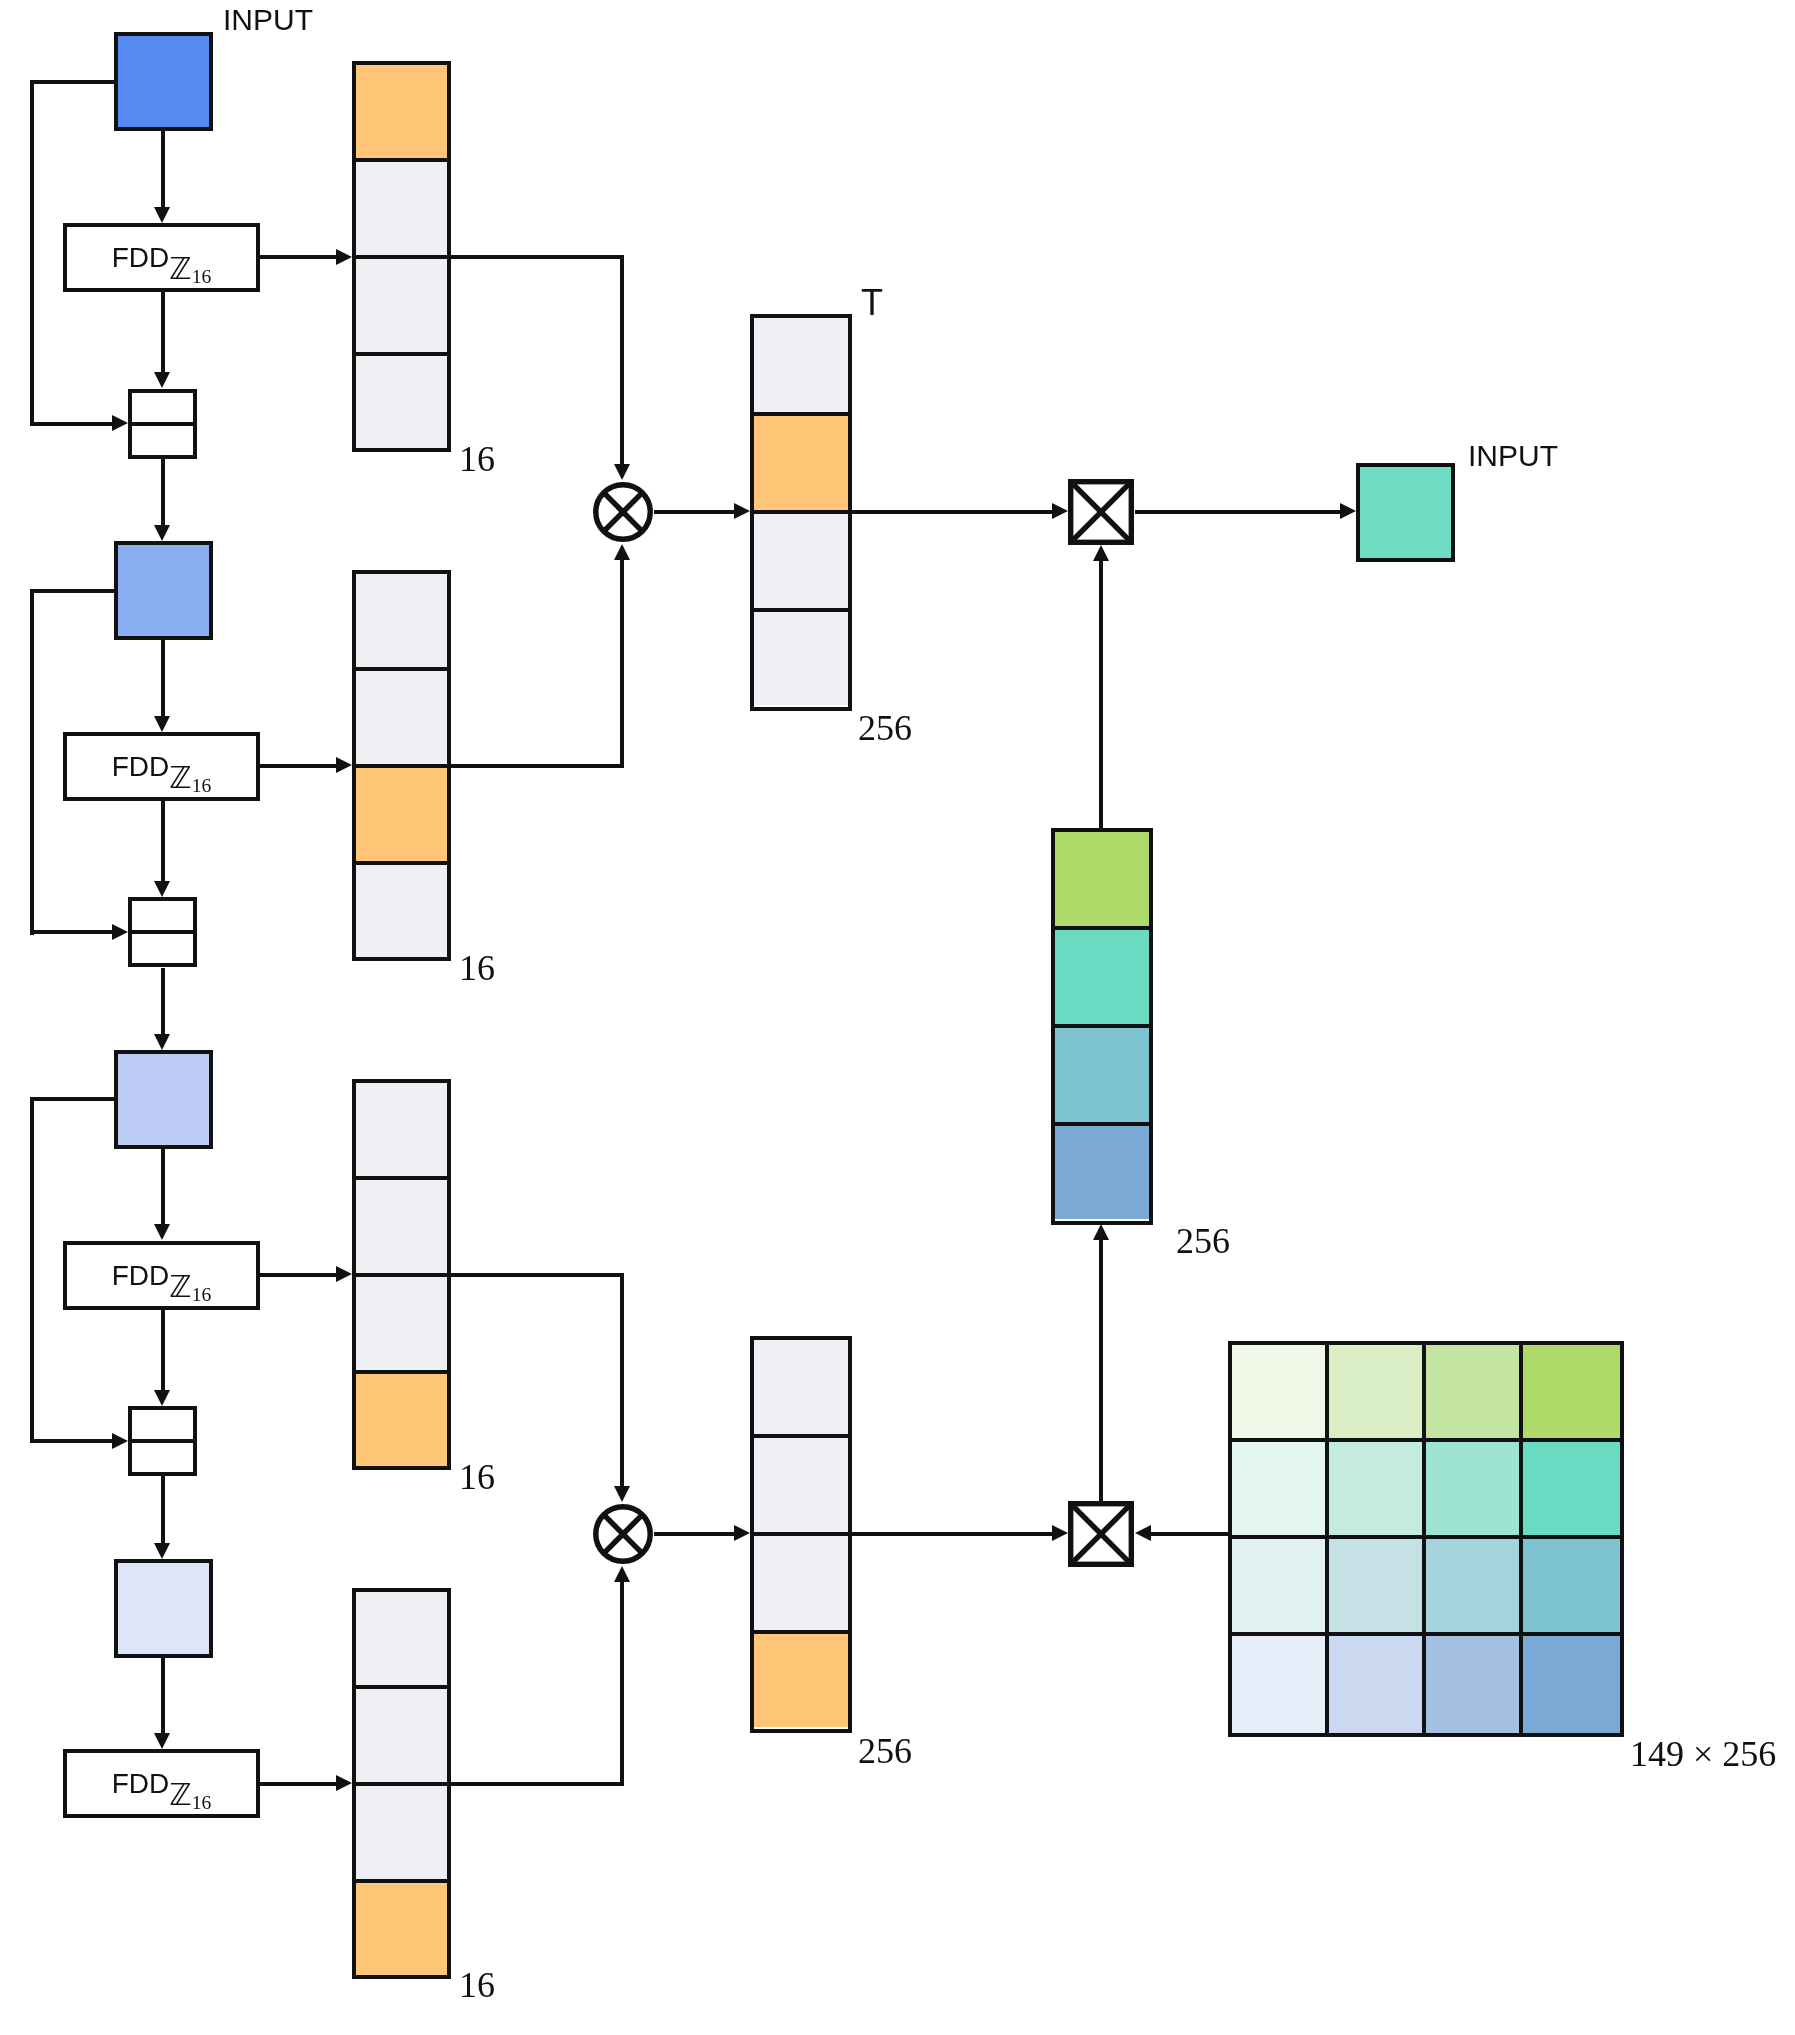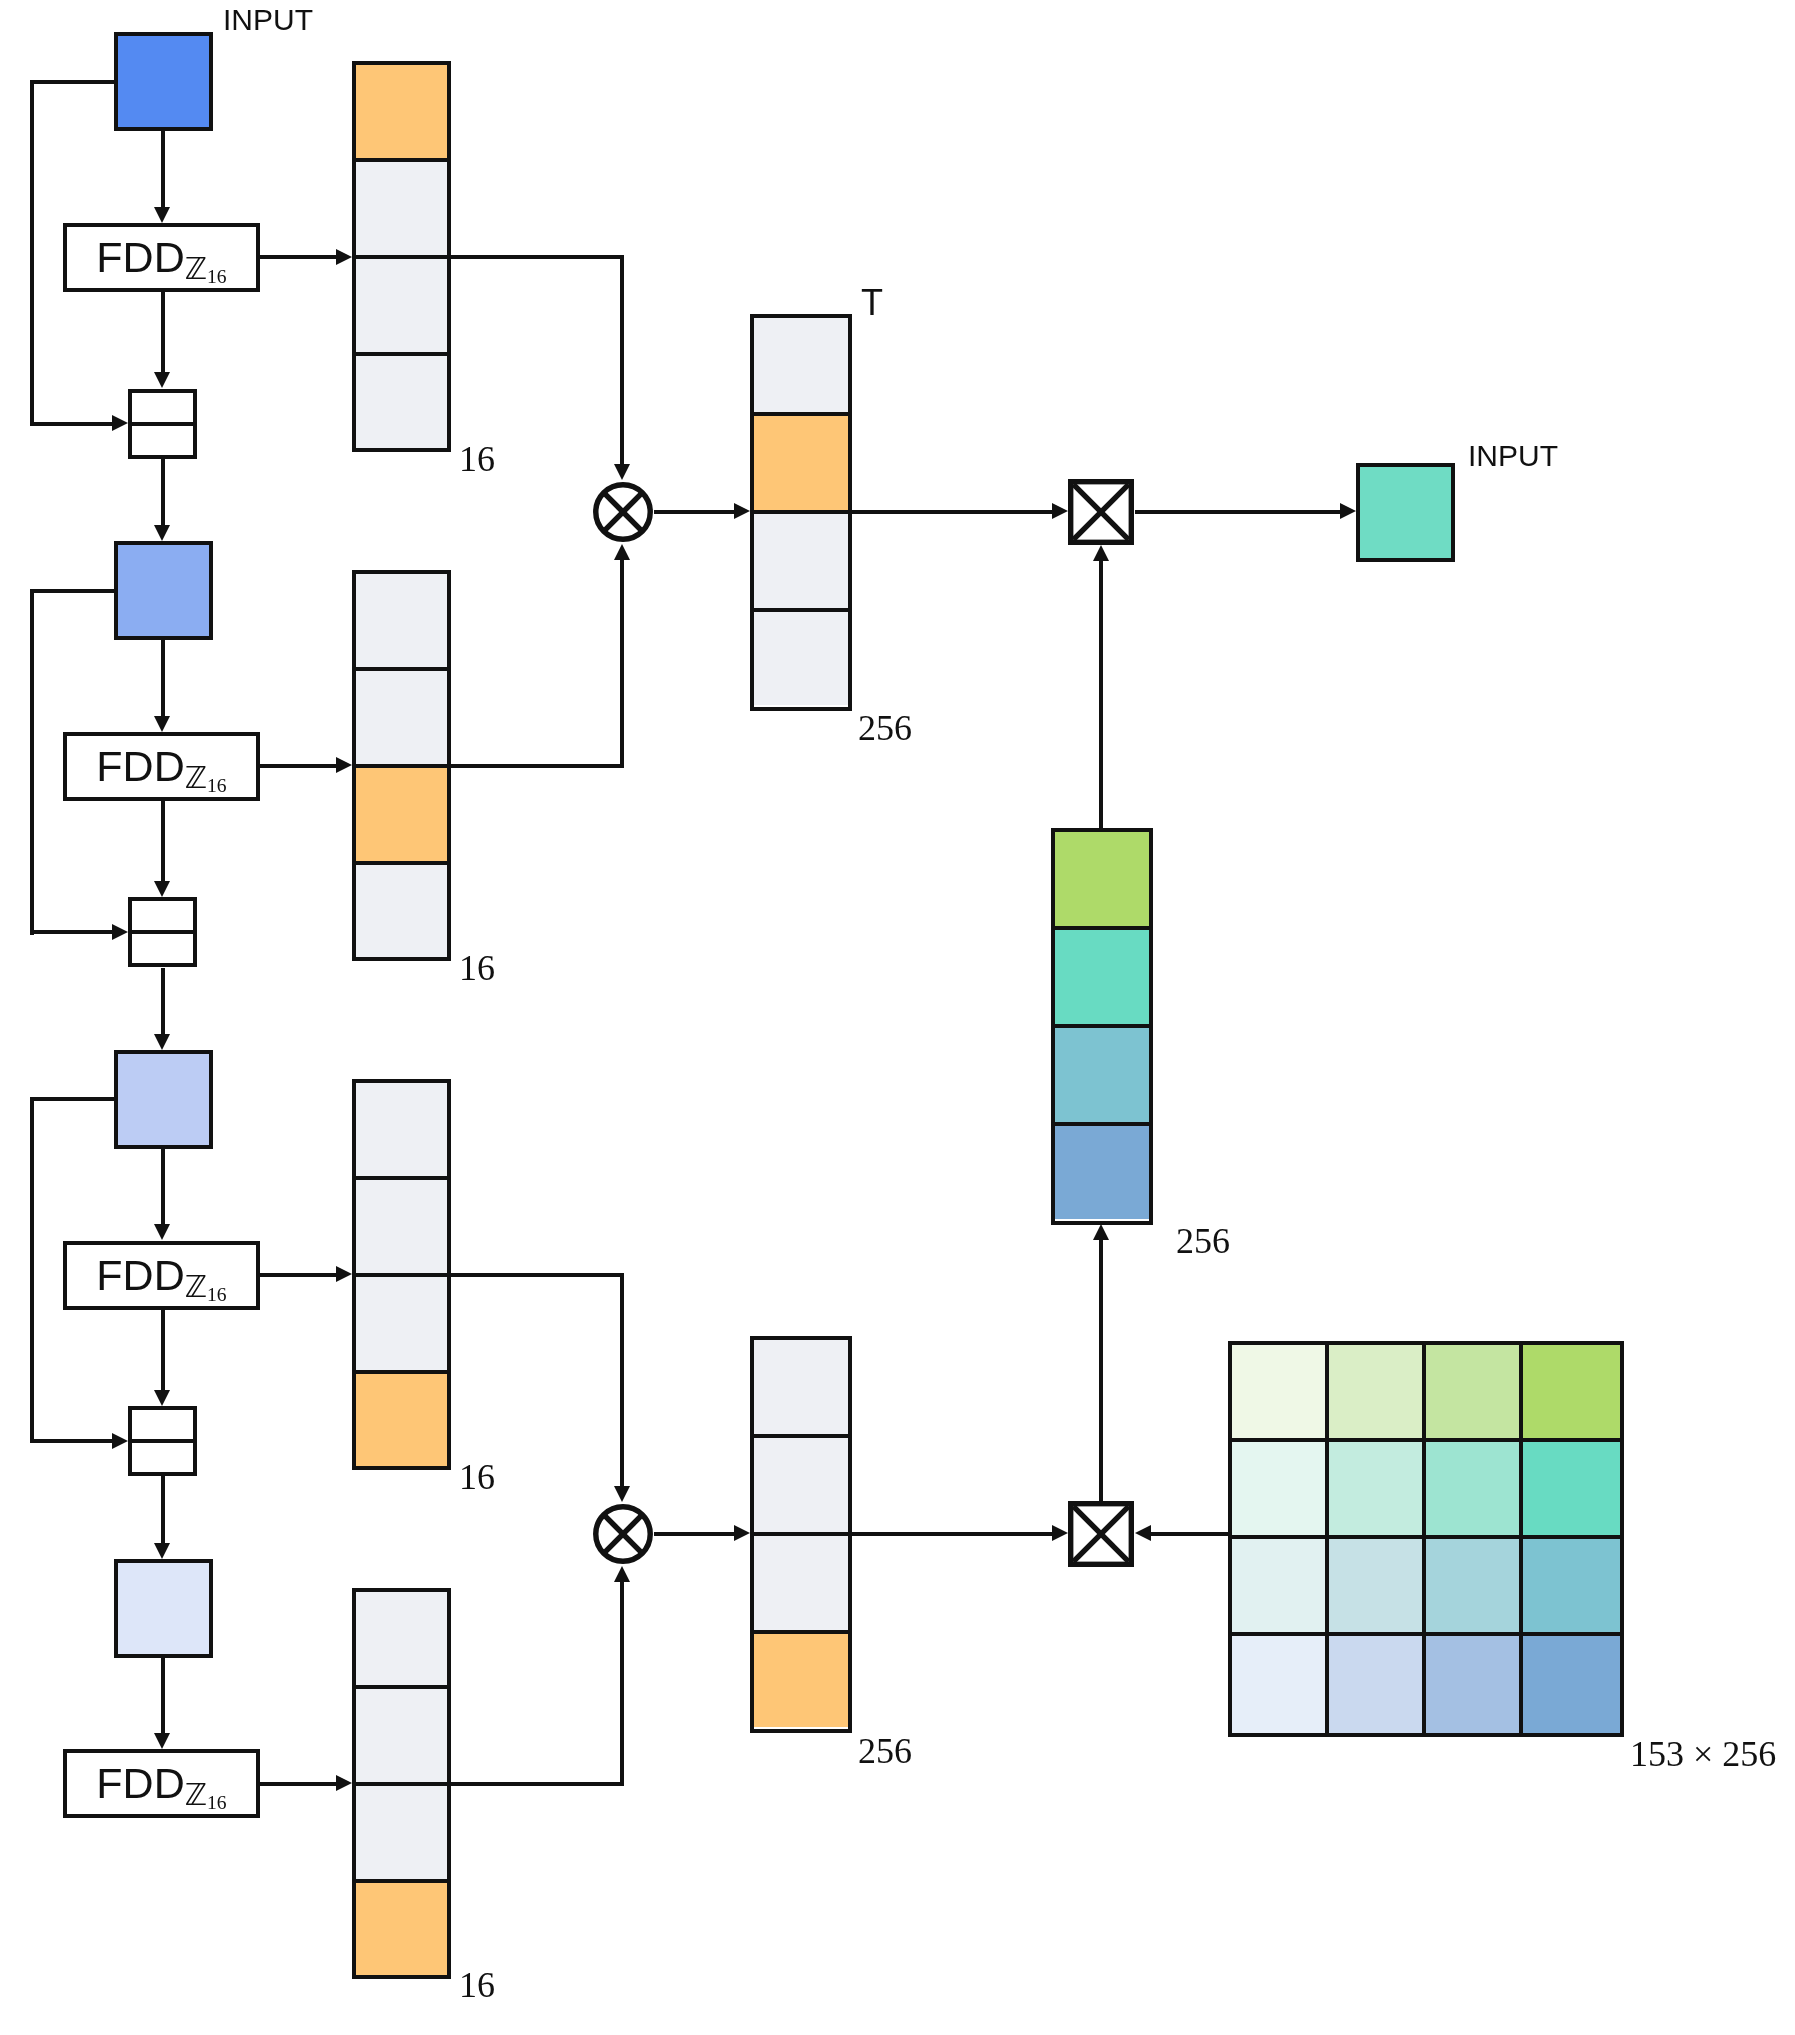--- a/index.html
+++ b/index.html
@@ -2,21 +2,21 @@
 <html style="font-size:10.8px"><head>
 <meta charset="utf-8">
 <style>
   html,body{margin:0;padding:0;background:#fff;}
   #canvas{position:relative;width:1795px;height:2035px;background:#ffffff;overflow:hidden;
           font-family:"Liberation Sans",sans-serif;color:#111;}
   .ln{position:absolute;background:#111;}
   .sq{position:absolute;border:4.7px solid #111;box-sizing:border-box;}
   .fddbox{position:absolute;border:4px solid #111;background:#fff;box-sizing:border-box;
           display:flex;align-items:center;justify-content:center;}
-  .fdd-main{font-size:43px;line-height:1;}
+  .fdd-main{font-size:28px;line-height:1;}
   .fdd-sub{font-family:"DejaVu Sans",sans-serif;font-size:30px;line-height:1;transform:translateY(10.8px);}
   .fdd-subsub{font-size:19.6px;line-height:1;transform:translateY(19px);display:inline-block;}
   .split{position:absolute;border:4px solid #111;background:#fff;box-sizing:border-box;}
   .split-bar{position:absolute;left:0;width:100%;height:4px;background:#111;top:calc(50% - 2px);}
   .vcol{position:absolute;border:4.7px solid #111;box-sizing:border-box;background:#fff;}
   .vcol .cell{box-sizing:border-box;width:100%;border-bottom:4.7px solid #111;}
   .vcol .cell:last-child{border-bottom:none;}
   .c16 .cell{height:97px;} .c16 .cell:last-child{height:92px;}
   .c256 .cell{height:98px;} .c256 .cell:last-child{height:93px;}
   .matrix{position:absolute;border:4.7px solid #111;box-sizing:border-box;display:grid;
@@ -253,16 +253,16 @@
     <div class="mcell" style="background-color: rgb(104, 219, 194);"></div>
     <div class="mcell" style="background-color: rgb(225, 241, 241);"></div>
     <div class="mcell" style="background-color: rgb(198, 225, 230);"></div>
     <div class="mcell" style="background-color: rgb(165, 212, 220);"></div>
     <div class="mcell" style="background-color: rgb(125, 195, 209);"></div>
     <div class="mcell" style="background-color: rgb(230, 238, 249);"></div>
     <div class="mcell" style="background-color: rgb(202, 217, 239);"></div>
     <div class="mcell" style="background-color: rgb(164, 192, 227);"></div>
     <div class="mcell" style="background-color: rgb(122, 169, 213);"></div>
   </div>
-  <div class="dim-lbl" style="left:1630px;top:1733px;">153 × 256</div>
+  <div class="dim-lbl" style="left:1630px;top:1733px;">149 × 256</div>
 
 </div>
 
 
 </body></html>

